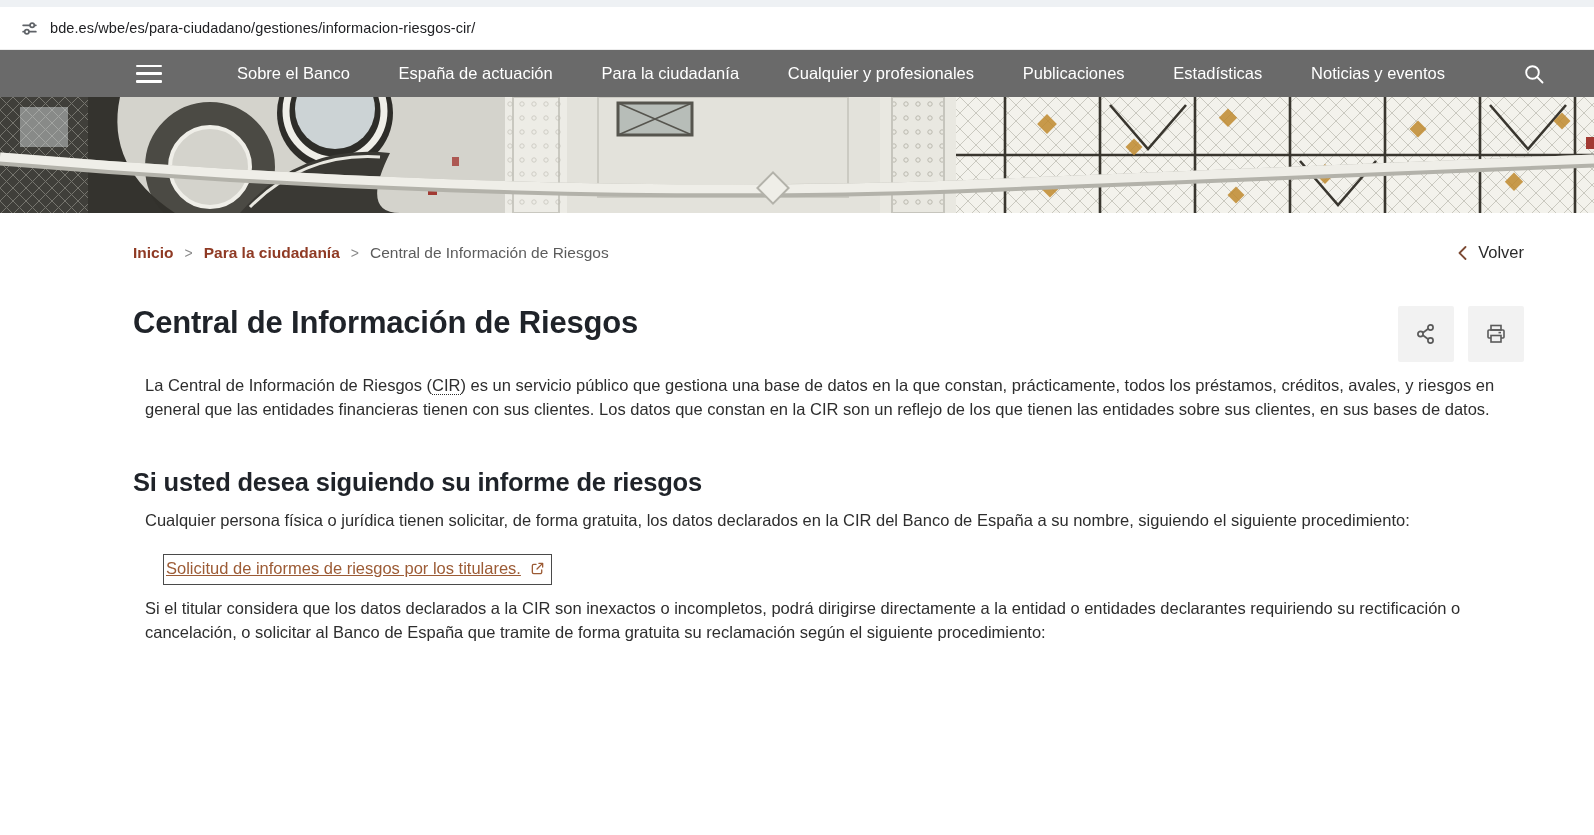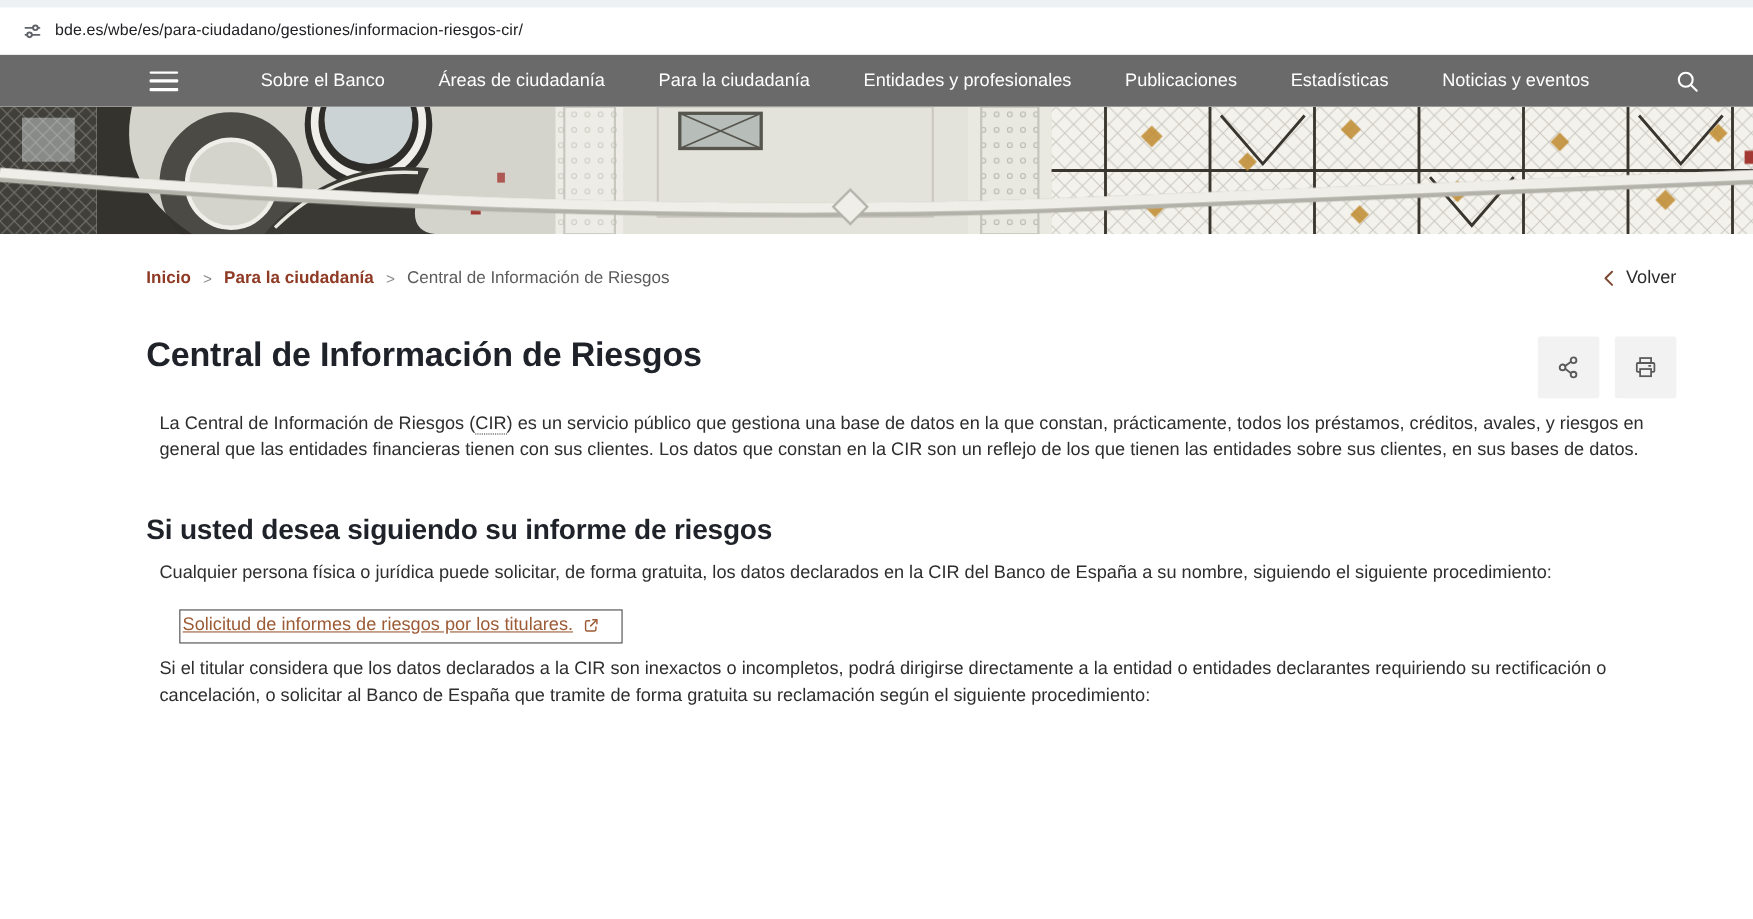--- a/index.html
+++ b/index.html
@@ -52,21 +52,21 @@
 
   p.body-text { font-size: 16.5px; line-height: 1.45; margin: 12px; color: #2e2e2e; }
   .intro { margin-top: 50px; }
   h2.section-heading { font-size: 25.5px; color: #1f2329; font-weight: 700;
     margin: 46px 0 0; letter-spacing: -.2px; }
   .section-body { margin-top: 23px; }
 
   .doc-link-row { margin: 21px 0 0 30px; font-size: 16.5px; line-height: 1.4; }
   a.doc-link { color: #9c5b35; text-decoration: underline; cursor: pointer; }
   .focus-box { display: inline-flex; align-items: center; gap: 9px;
-    border: 1px solid #4a4a4a; padding: 2px 20px 4px 2px; }
+    border: 1px solid #4a4a4a; padding: 2px 6px 4px 2px; }
   .plain-link { display: inline-flex; align-items: center; gap: 9px; }
   .abbr-dotted { border-bottom: 1.5px dotted currentColor; }
   .ext-icon { flex: 0 0 auto; color: #9c5b35; }
 </style>
 </head>
 <body>
 
 <div class="browser-top"></div>
 <div class="browser-bar">
   <span class="site-info-icon">
@@ -81,23 +81,23 @@
 </div>
 
 <nav class="nav">
   <div class="hamburger">
     <span></span>
       <span></span>
       <span></span>
   </div>
   <ul class="nav-items">
     <li class="nav-item">Sobre el Banco</li>
-    <li class="nav-item">Áreas de ciudadanía</li>
+    <li class="nav-item">España de actuación</li>
     <li class="nav-item">Para la ciudadanía</li>
-    <li class="nav-item">Entidades y profesionales</li>
+    <li class="nav-item">Cualquier y profesionales</li>
     <li class="nav-item">Publicaciones</li>
     <li class="nav-item">Estadísticas</li>
     <li class="nav-item">Noticias y eventos</li>
   </ul>
   <span class="nav-search">
     <svg width="24" height="24" viewBox="0 0 24 24" fill="none" stroke="#fff" stroke-width="1.9" stroke-linecap="round">
       <circle cx="10.5" cy="10.5" r="6.3"></circle>
       <line x1="15.2" y1="15.2" x2="20.5" y2="20.5"></line>
     </svg>
   </span>
@@ -219,21 +219,21 @@
           <line x1="13.5" y1="9.6" x2="16" y2="9.6"></line>
         </svg>
       </button>
     </div>
   </div>
 
   <p class="body-text intro"><span>La Central de Información de Riesgos (</span><span class="abbr-dotted">CIR</span><span>) es un servicio público que gestiona una base de datos en la que constan, prácticamente, todos los préstamos, créditos, avales, y riesgos en general que las entidades financieras tienen con sus clientes. Los datos que constan en la CIR son un reflejo de los que tienen las entidades sobre sus clientes, en sus bases de datos.</span></p>
 
   <section>
     <h2 class="section-heading">Si usted desea siguiendo su informe de riesgos</h2>
-    <p class="body-text section-body">Cualquier persona física o jurídica puede solicitar, de forma gratuita, los datos declarados en la CIR del Banco de España a su nombre, siguiendo el siguiente procedimiento:</p>
+    <p class="body-text section-body">Cualquier persona física o jurídica tienen solicitar, de forma gratuita, los datos declarados en la CIR del Banco de España a su nombre, siguiendo el siguiente procedimiento:</p>
     <div class="doc-link-row">
       <span class="focus-box">
         <a class="doc-link">Solicitud de informes de riesgos por los titulares.</a>
         <svg class="ext-icon" width="15" height="15" viewBox="0 0 16 16" fill="none" stroke="currentColor" stroke-width="1.4" stroke-linecap="round" stroke-linejoin="round">
           <path d="M6.5 3.5 H4 A1.5 1.5 0 0 0 2.5 5 v7 A1.5 1.5 0 0 0 4 13.5 h7 A1.5 1.5 0 0 0 12.5 12 V9.5"></path>
           <polyline points="9.5,2.5 13.5,2.5 13.5,6.5"></polyline>
           <line x1="13.2" y1="2.8" x2="7.5" y2="8.5"></line>
         </svg>
       </span>
     </div>

